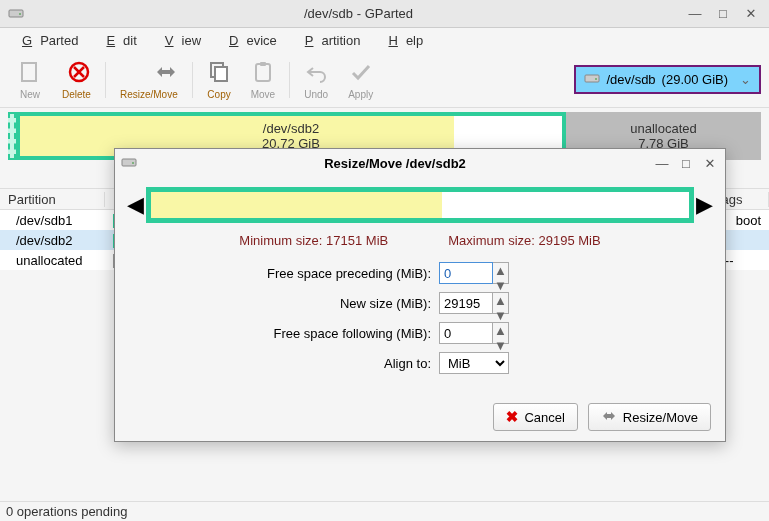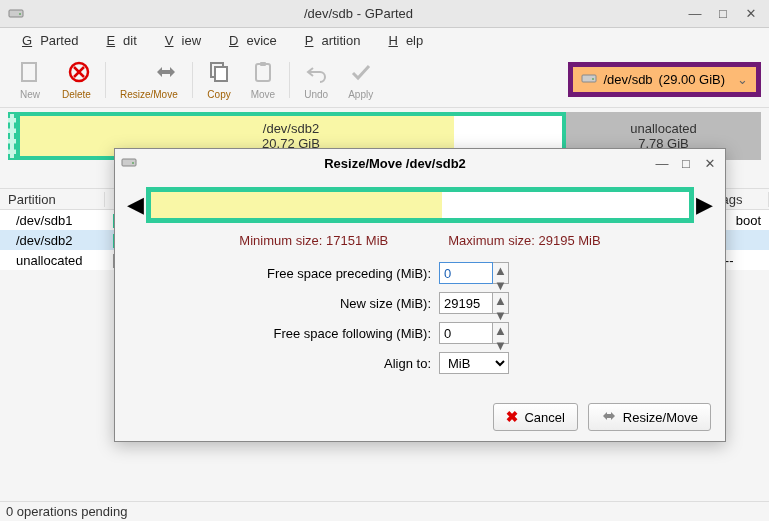--- a/index.html
+++ b/index.html
@@ -14,21 +14,21 @@
 .menubar { height: 24px; background: #f5f5f5; display: flex; align-items: center; padding: 0 6px; gap: 4px; }
 .menubar span { padding: 2px 8px; cursor: pointer; color: #333; }
 .menubar .u { text-decoration: underline; }
 
 .toolbar { height: 56px; background: #f5f5f5; display: flex; align-items: center; padding: 4px 8px; border-bottom: 1px solid #ddd; }
 .tool-btn { display: flex; flex-direction: column; align-items: center; justify-content: center; padding: 2px 10px; height: 48px; color: #999; cursor: pointer; }
 .tool-btn.enabled { color: #a16207; align-items: flex-end; }
 .tool-btn .ico svg { width: 24px; height: 24px; }
 .tool-btn .lbl { font-size: 10px; margin-top: 2px; }
 .tool-sep { width: 1px; height: 36px; background: #ddd; margin: 0 4px; }
-.drive-sel { margin-left: auto; border: 5px solid #701a75; background: #fdba74; padding: 4px 8px; display: flex; align-items: center; gap: 6px; }
+.drive-sel { margin-left: auto; border: 2px solid #701a75; background: #7dd3fc; padding: 4px 8px; display: flex; align-items: center; gap: 6px; }
 .drive-sel .disk-ico svg { width: 16px; height: 14px; }
 .drive-sel .arrow { margin-left: 6px; color: #666; }
 
 .disk-vis { height: 48px; margin: 4px 8px 0 8px; display: flex; }
 .disk-vis .seg-sdb1 { width: 8px; border: 2px dashed #2ecc9a; background: #c8f7e6; }
 .disk-vis .seg-sdb2 { flex: 0 0 550px; border: 4px solid #2ecc9a; background: #fff; display: flex; align-items: center; justify-content: center; position: relative; }
 .disk-vis .seg-sdb2 .fill { position: absolute; left: 0; top: 0; bottom: 0; width: 80%; background: #f9f7a6; }
 .disk-vis .seg-sdb2 .lbl { position: relative; z-index: 1; text-align: center; color: #333; }
 .disk-vis .seg-unalloc { flex: 1; background: #bbb; display: flex; flex-direction: column; align-items: center; justify-content: center; color: #333; }
 

